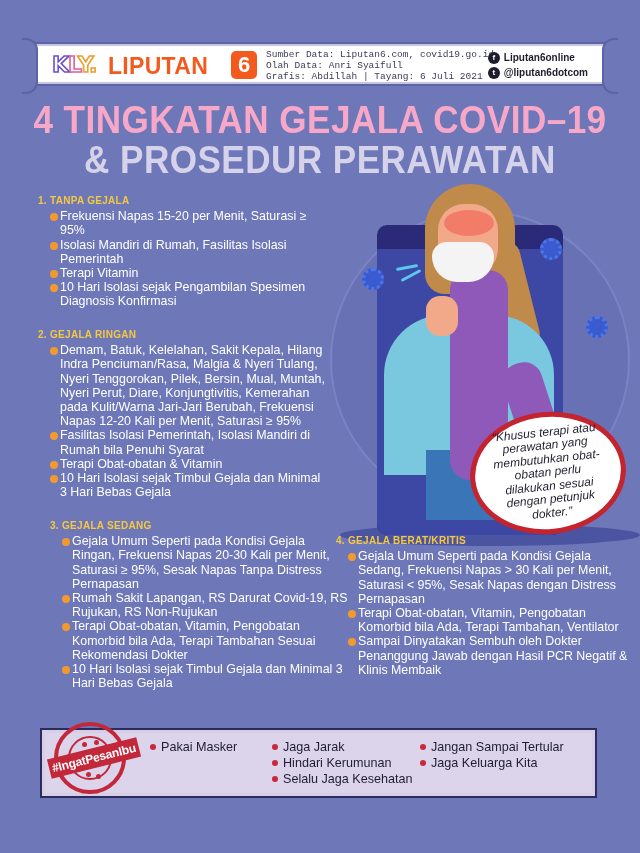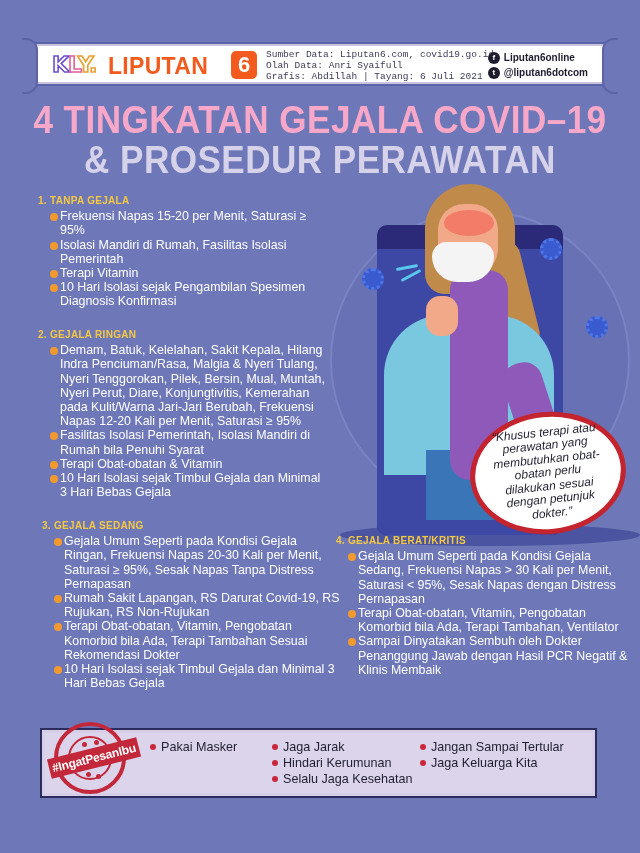--- a/index.html
+++ b/index.html
@@ -156,21 +156,21 @@
   .sec ul { list-style: none; margin-left: 14px; }
   .sec li {
     position: relative; padding-left: 8px; color: #ffffff;
   }
   .sec li::before {
     content: ""; position: absolute; left: -2px; top: 4px; width: 8px; height: 8px;
     border-radius: 50%; background: #f29a2e;
   }
   .s1 { left: 38px; top: 194px; width: 290px; }
   .s2 { left: 38px; top: 328px; width: 290px; }
-  .s3 { left: 42px; top: 519px; width: 300px; }
+  .s3 { left: 50px; top: 519px; width: 300px; }
   .s4 { left: 336px; top: 534px; width: 300px; }
 
   
   .footer {
     position: absolute; left: 40px; top: 728px; width: 557px; height: 70px;
     background: #dcd4ea; border: 2px solid #2b2c5c;
     box-shadow: 0 0 0 3px #d6cfe7 inset;
   }
   .stamp {
     position: absolute; left: 12px; top: -8px; width: 72px; height: 72px;

